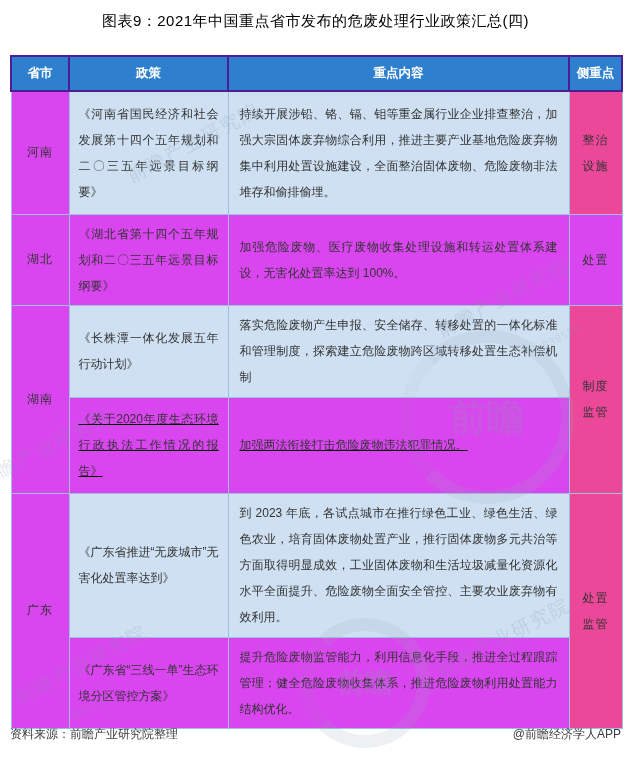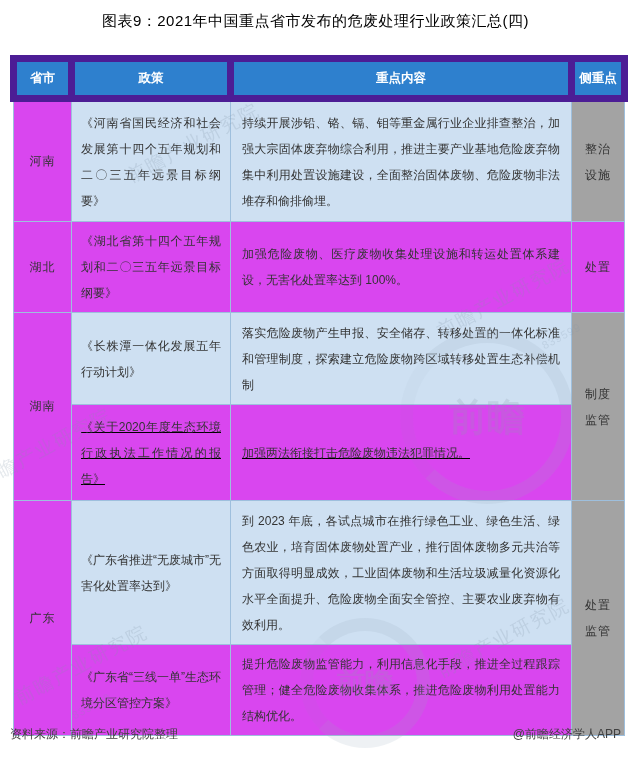--- a/index.html
+++ b/index.html
@@ -19,41 +19,41 @@
     border-collapse:collapse;table-layout:fixed;
     background:#ffffff;
   }
   col.c-prov{width:58px;}
   col.c-policy{width:159px;}
   col.c-content{width:341px;}
   col.c-focus{width:53px;}
   th{
     background:#2e80ce;color:#ffffff;
     font-size:12.5px;font-weight:bold;
-    height:33px;border:7px solid #4c1d95;
+    height:33px;border:2px solid #4c1d95;
     text-align:center;padding:0;
   }
   td{
     border:1px solid #9ebfdd;
     font-size:12px;color:#333333;
     vertical-align:middle;
     background:#d946ef;
   }
   td.province{text-align:center;letter-spacing:1px;}
   td.policy{
     text-align:justify;padding:6px 9px;line-height:26px;
   }
   td.content{
     text-align:justify;padding:6px 11px;line-height:26px;
   }
   td.focus{
     text-align:center;white-space:pre-line;line-height:26px;letter-spacing:1px;
   }
   tr.stripe td.policy, tr.stripe td.content{background:#cee0f2;}
-  td.focus.blue{background:#a3a3a3;}
+  td.focus.blue{background:#ec4899;}
   tr.r1{height:123px;}
   tr.r2{height:84px;}
   tr.r3{height:92px;}
   tr.r4{height:96px;text-decoration:underline;}
   tr.r5{height:144px;}
   tr.r6{height:79px;}
   .footer{
     position:absolute;left:10px;top:726px;width:611px;
     display:flex;justify-content:space-between;
     font-size:12px;color:#404040;

